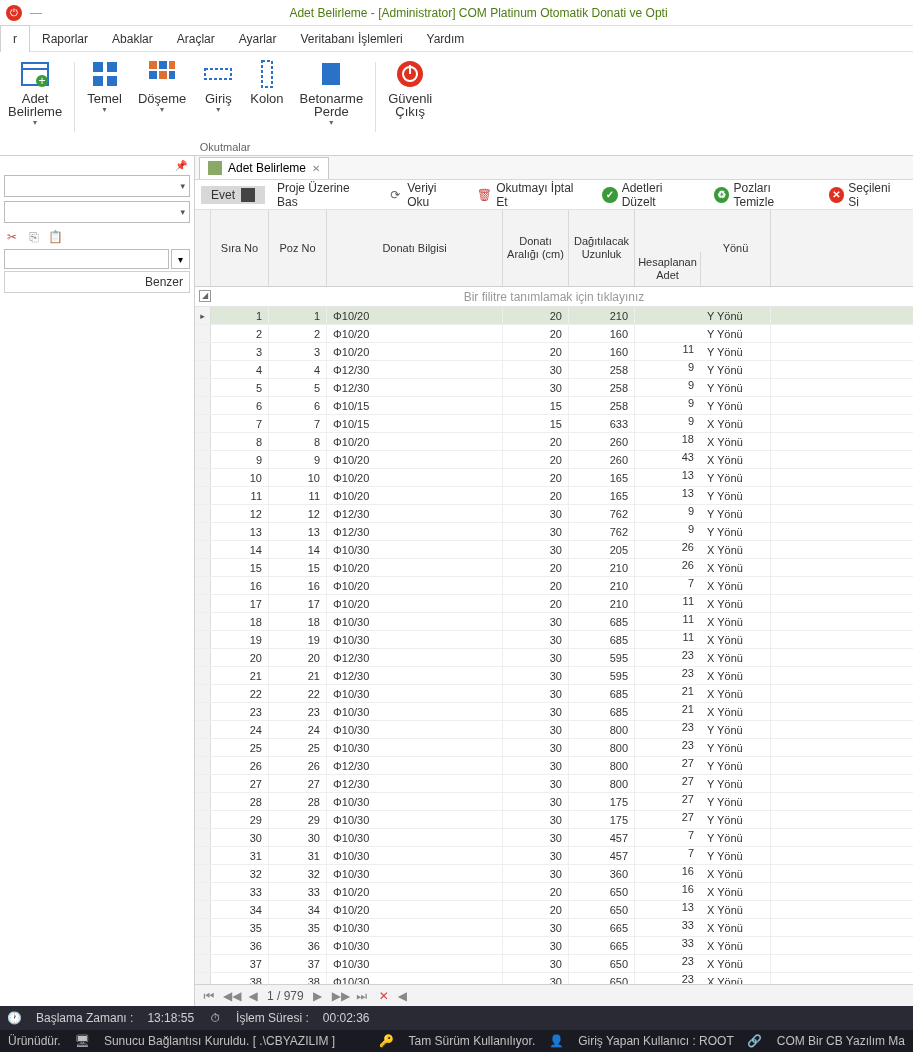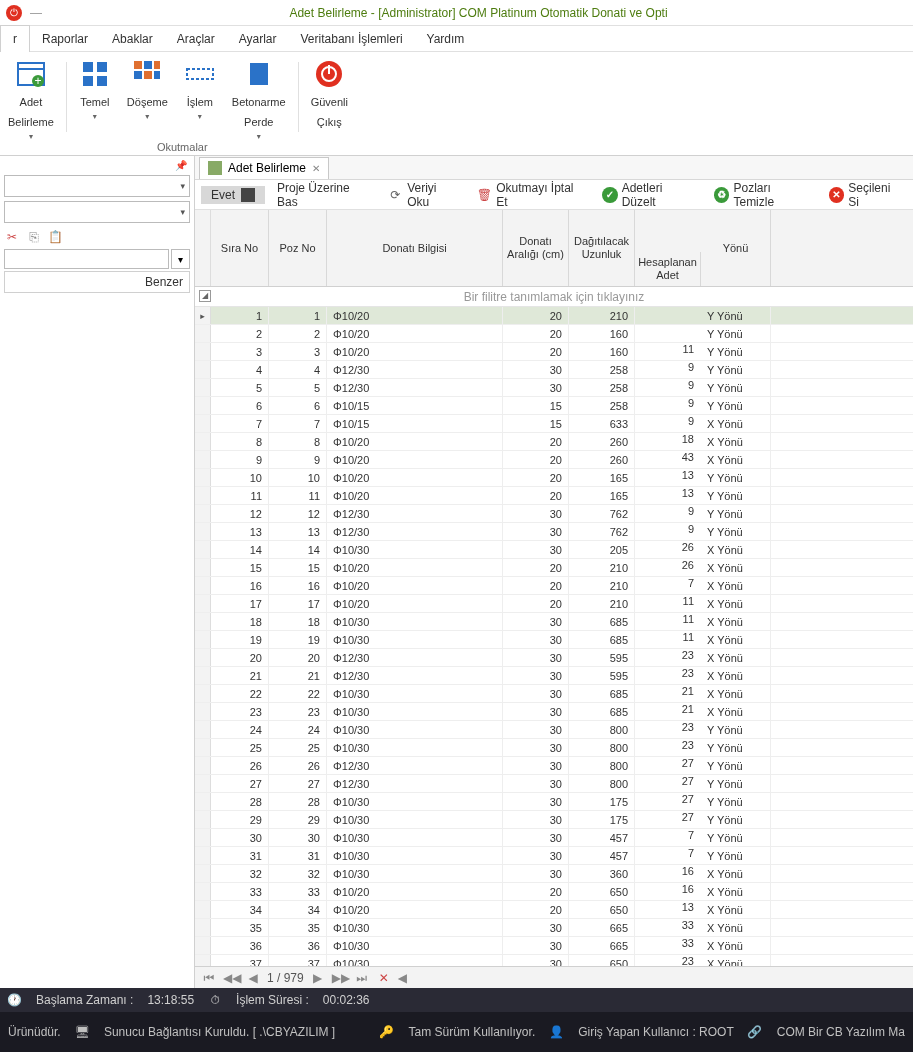--- a/index.html
+++ b/index.html
@@ -7,21 +7,21 @@
 .titlebar { height: 26px; background: #fff; display: flex; align-items: center; padding: 0 6px; border-bottom: 1px solid #e0e0e0; }
 .titlebar .power { width: 16px; height: 16px; background: #e03020; border-radius: 50%; display: flex; align-items: center; justify-content: center; color: #fff; font-size: 10px; margin-right: 8px; }
 .titlebar .dash { color: #999; margin-right: 8px; }
 .titlebar .title { flex: 1; text-align: center; color: #4d7c0f; font-size: 12px; }
 .menubar { height: 26px; background: #fff; display: flex; align-items: center; border-bottom: 1px solid #e0e0e0; }
 .menubar .item { padding: 0 12px; color: #333; cursor: pointer; line-height: 26px; }
 .menubar .item.active { background: #fff; border: 1px solid #d0d0d0; border-bottom: none; }
 .ribbon { height: 104px; background: #fff; display: flex; align-items: flex-start; border-bottom: 1px solid #d0d0d0; padding: 4px 0 0 0; }
 .ribbon-btn { display: flex; flex-direction: column; align-items: center; padding: 2px 8px; cursor: pointer; min-width: 48px; }
 .ribbon-btn .ico { width: 32px; height: 32px; display: flex; align-items: center; justify-content: center; margin-bottom: 2px; }
-.ribbon-btn .lbl { font-size: 11px; color: #333; text-align: center; line-height: 20px; }
+.ribbon-btn .lbl { font-size: 13px; color: #333; text-align: center; line-height: 13px; }
 .ribbon-btn .arrow { font-size: 8px; color: #666; }
 .ribbon-sep { width: 1px; height: 70px; background: #e0e0e0; margin: 6px 4px 0 4px; }
 .ribbon-group-label { position: absolute; bottom: 2px; font-size: 11px; color: #666; }
 .ribbon-group { position: relative; display: flex; height: 100%; }
 .workspace { flex: 1; display: flex; overflow: hidden; }
 .leftpanel { width: 195px; background: #fff; border-right: 1px solid #d0d0d0; display: flex; flex-direction: column; }
 .leftpanel .pin { align-self: flex-end; padding: 4px 6px; color: #666; font-size: 10px; }
 .leftpanel .dd { height: 22px; border: 1px solid #bbb; margin: 0 4px 4px 4px; display: flex; align-items: center; padding: 0 4px; background: #fff; }
 .leftpanel .dd .ar { margin-left: auto; font-size: 9px; color: #555; }
 .leftpanel .toolbar { display: flex; gap: 6px; padding: 2px 4px; }
@@ -50,21 +50,21 @@
 .gr { display: flex; height: 18px; border-bottom: 1px solid #eee; }
 .gr.sel { background: #dfe8d8; }
 .gc { border-right: 1px solid #eee; padding: 0 6px; display: flex; align-items: center; color: #333; font-size: 11px; }
 .gc.r { justify-content: flex-end; }
 .gc.l { justify-content: flex-start; }
 .rowhead { width: 16px; border-right: 1px solid #ddd; display: flex; align-items: center; justify-content: center; background: #f3f3f3; font-size: 9px; color: #555; }
 .pager { height: 22px; background: #f3f3f3; border-top: 1px solid #d0d0d0; display: flex; align-items: center; padding: 0 6px; gap: 6px; font-size: 11px; color: #555; }
 .pager .pbtn { width: 16px; text-align: center; cursor: pointer; color: #888; }
 .statusbar { height: 24px; background: #2a2a35; color: #d0d0d0; display: flex; align-items: center; padding: 0 8px; gap: 14px; font-size: 11px; }
 .statusbar .sico { width: 14px; height: 14px; display: inline-flex; align-items: center; justify-content: center; }
-.statusbar2 { height: 40px; background: #1a1a22; color: #c0c0c0; display: flex; align-items: center; padding: 8px 8px; gap: 14px; font-size: 11px; }
+.statusbar2 { height: 22px; background: #1a1a22; color: #c0c0c0; display: flex; align-items: center; padding: 8px 8px; gap: 14px; font-size: 11px; }
 .c-sira { width: 58px; } .c-poz { width: 58px; } .c-donati { width: 176px; } .c-aralik { width: 66px; } .c-dagit { width: 66px; } .c-hesap { width: 66px; margin-top: 42px; } .c-yonu { width: 70px; }
 svg { display: block; }
 .circle-ico { border-radius: 50%; display: flex; align-items: center; justify-content: center; color: #fff; font-weight: bold; }
 </style>
 </head>
 <body>
 
 <div class="titlebar">
   <span class="power">⏻</span>
   <span class="dash">—</span>
@@ -122,22 +122,30 @@
         </span>
       <span class="lbl">Döşeme</span>
       <span class="arrow">▾</span>
     </div>
     <div class="ribbon-btn">
       <span class="ico">
           <svg width="30" height="30">
             <rect x="2" y="10" width="26" height="10" fill="none" stroke="#2a72c8" stroke-width="2" stroke-dasharray="3,2"></rect>
           </svg>
         </span>
-      <span class="lbl">İşlem</span>
+      <span class="lbl">Giriş</span>
       <span class="arrow">▾</span>
+    </div>
+    <div class="ribbon-btn">
+      <span class="ico">
+          <svg width="30" height="30">
+            <rect x="10" y="2" width="10" height="26" fill="none" stroke="#2a72c8" stroke-width="2" stroke-dasharray="3,2"></rect>
+          </svg>
+        </span>
+      <span class="lbl">Kolon</span>
     </div>
     <div class="ribbon-btn">
       <span class="ico">
           <svg width="30" height="30">
             <rect x="6" y="4" width="18" height="22" fill="#2a72c8"></rect>
           </svg>
         </span>
       <span class="lbl" style="white-space:pre-line">Betonarme
 Perde</span>
       <span class="arrow">▾</span>

